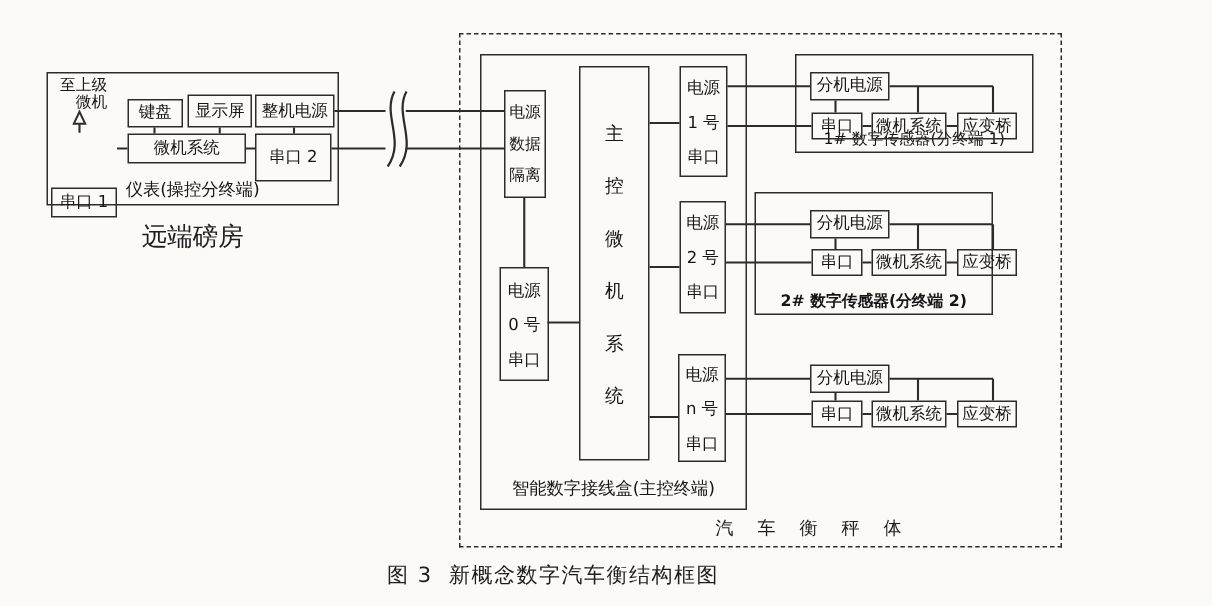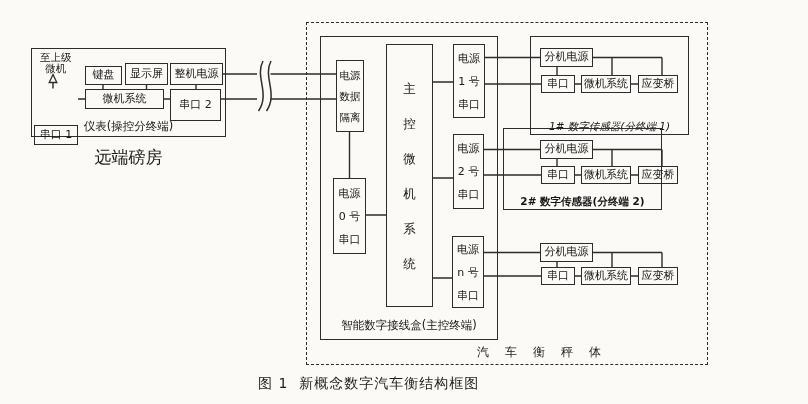--- a/index.html
+++ b/index.html
@@ -51,21 +51,21 @@
 
     <path d="M557 159 V166 M575 175 H581 M631 175 H638 M593 149.5 H662 M612 149.5 V166 M662 149.5 V166" stroke="#2c2c2c" stroke-width="1.4" fill="none"></path>
 
     <path d="M557 262 V267 M575 276 H581 M631 276 H638 M593 252.5 H662 M612 252.5 V267 M662 252.5 V267" stroke="#2c2c2c" stroke-width="1.4" fill="none"></path>
   </svg>
 
   <div class="box" style="left:31px; top:48px; width:195px; height:89px;">
     <span class="outer-label" style="bottom:3px; font-size:11.5px;">仪表(操控分终端)</span>
   </div>
 
-  <div class="box noborder multiline" style="left:40px; top:51px; width:44px; height:24px; font-size:10.5px; line-height:11px; justify-content:flex-start; text-align:center;">至上级
+  <div class="box noborder multiline" style="left:40px; top:51px; width:44px; height:24px; font-size:10.5px; line-height:11px; justify-content:flex-start; text-align:right;">至上级
 微机</div>
 
   <div class="box" style="left:85px; top:66px; width:37px; height:19px;">键盘</div>
   <div class="box" style="left:125px; top:63px; width:43px; height:22px;">显示屏</div>
   <div class="box" style="left:170px; top:63px; width:53px; height:22px;">整机电源</div>
   <div class="box" style="left:34px; top:89px; width:44px; height:20px;margin-top:36px;">串口 1</div>
   <div class="box" style="left:85px; top:89px; width:79px; height:20px;">微机系统</div>
   <div class="box" style="left:170px; top:89px; width:51px; height:32px;">串口 2</div>
 
   <div class="freelabel" style="left:31px; top:146px; width:195px; text-align:center; font-size:17px;">远端磅房</div>
@@ -95,36 +95,36 @@
   <div class="box multiline" style="left:453px; top:44px; width:32px; height:74px; line-height:23px;">电源
 1 号
 串口</div>
   <div class="box multiline" style="left:453px; top:134px; width:31px; height:75px; line-height:23px;">电源
 2 号
 串口</div>
   <div class="box multiline" style="left:452px; top:236px; width:32px; height:72px; line-height:23px;">电源
 n 号
 串口</div>
 
-  <div class="box" style="left:530px; top:36px; width:159px; height:99px;font-style:italic;">
+  <div class="box" style="left:530px; top:36px; width:159px; height:66px;">
     <span class="outer-label" style="bottom:2px; font-size:10.5px;">1# 数字传感器(分终端 1)</span>
   </div>
   <div class="box" style="left:540px; top:48px; width:53px; height:19px;">分机电源</div>
   <div class="box" style="left:541px; top:75px; width:34px; height:18px;">串口</div>
   <div class="box" style="left:581px; top:75px; width:50px; height:18px;">微机系统</div>
   <div class="box" style="left:638px; top:75px; width:40px; height:18px;">应变桥</div>
 
   <div class="box" style="left:503px; top:128px; width:159px; height:82px;font-weight:bold;">
     <span class="outer-label" style="bottom:2px; font-size:10.5px;">2# 数字传感器(分终端 2)</span>
   </div>
   <div class="box" style="left:540px; top:140px; width:53px; height:19px;">分机电源</div>
   <div class="box" style="left:541px; top:166px; width:34px; height:18px;">串口</div>
   <div class="box" style="left:581px; top:166px; width:50px; height:18px;">微机系统</div>
   <div class="box" style="left:638px; top:166px; width:40px; height:18px;">应变桥</div>
 
   <div class="box" style="left:540px; top:243px; width:53px; height:19px;">分机电源</div>
   <div class="box" style="left:541px; top:267px; width:34px; height:18px;">串口</div>
   <div class="box" style="left:581px; top:267px; width:50px; height:18px;">微机系统</div>
   <div class="box" style="left:638px; top:267px; width:40px; height:18px;">应变桥</div>
 
-  <div class="caption" style="left:258px; top:375px;">图 1  新概念数字汽车衡结构框图</div>
+  <div class="caption" style="left:258px; top:375px;">图 3  新概念数字汽车衡结构框图</div>
 
 </div>
 
 </body></html>

